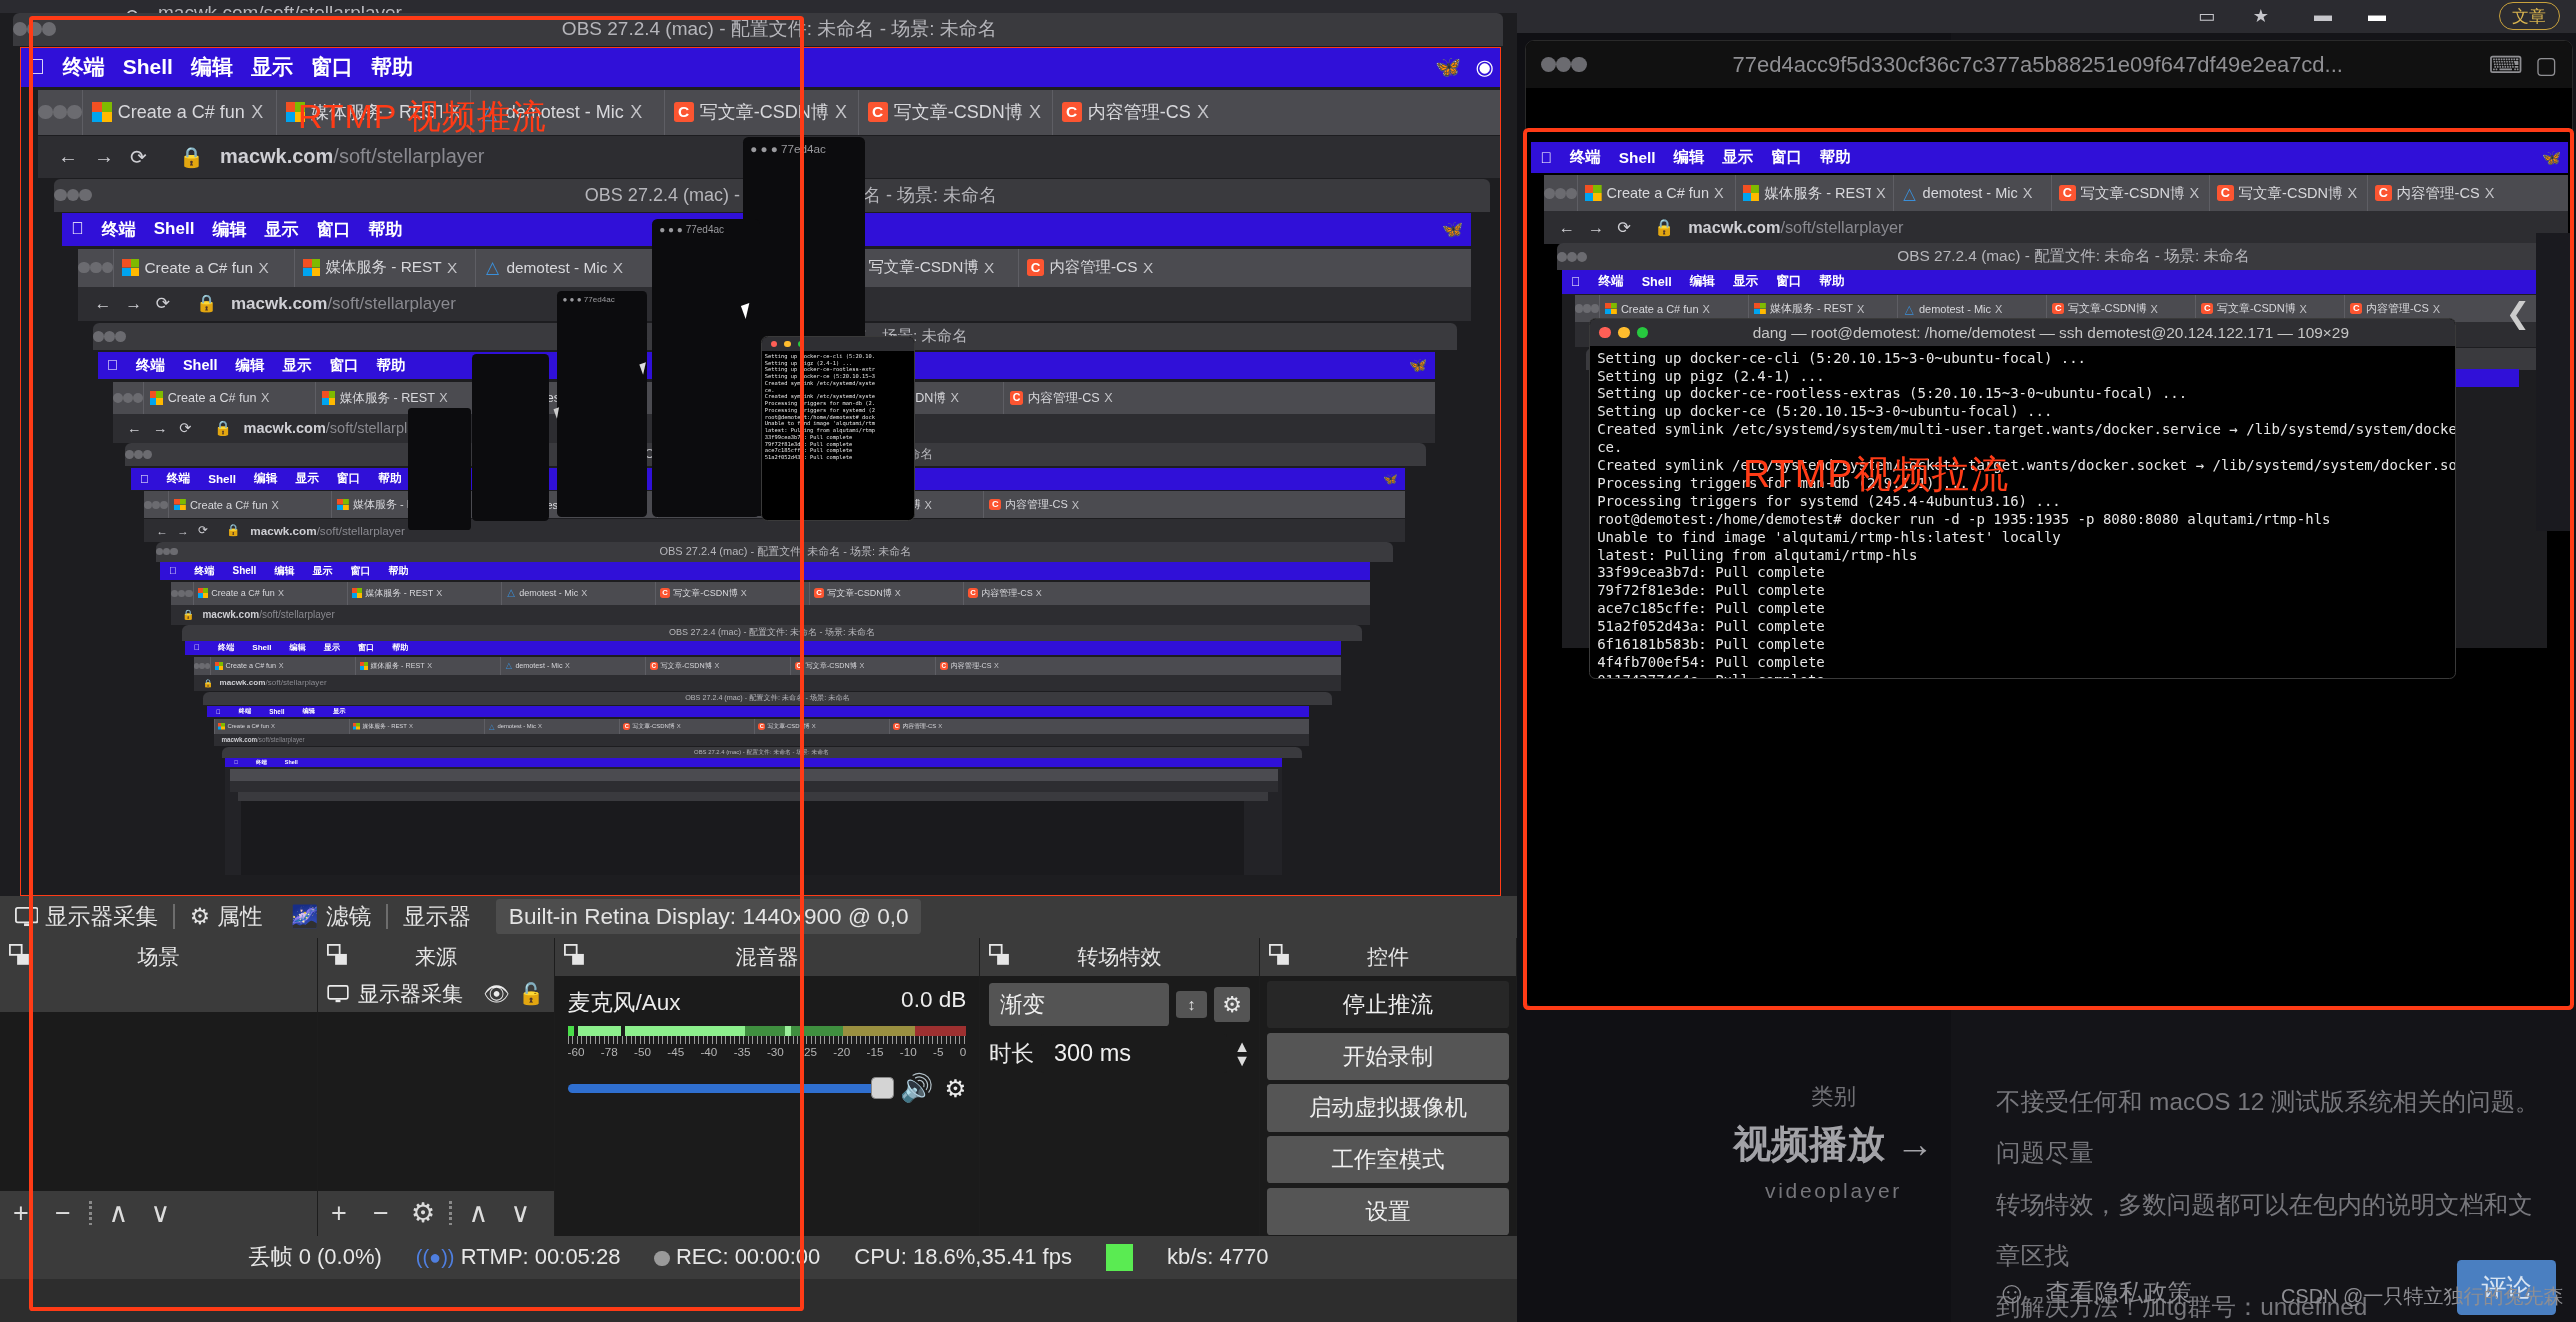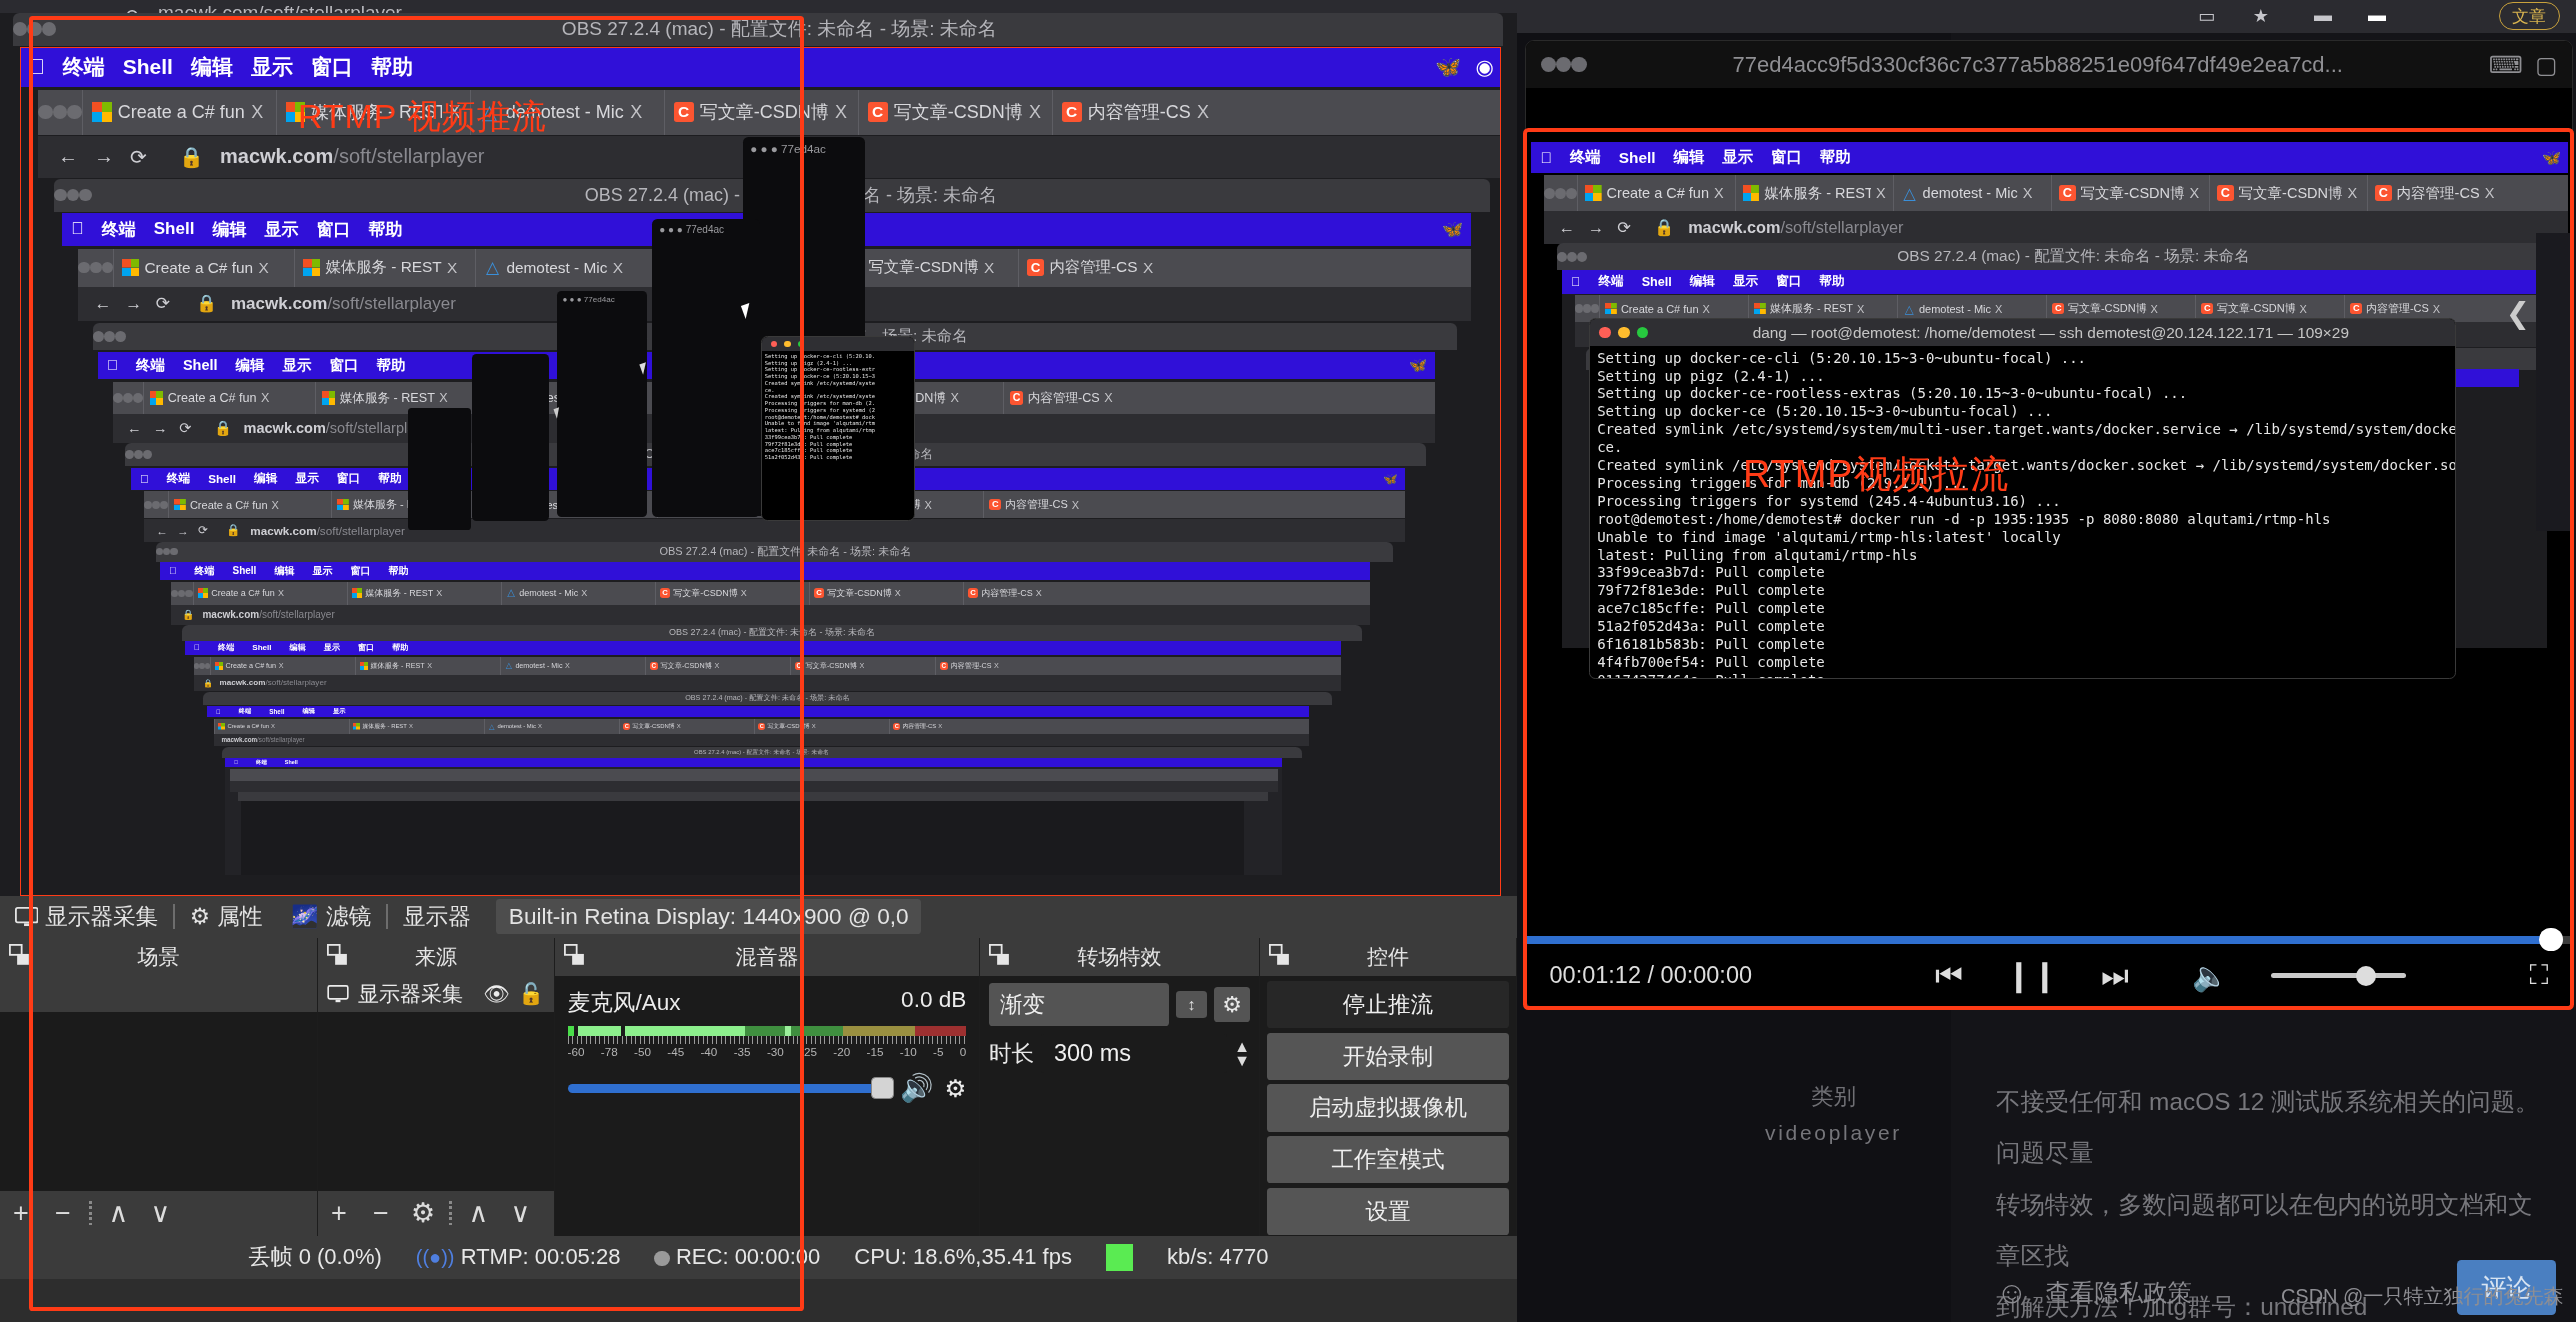--- a/index.html
+++ b/index.html
@@ -911,20 +911,24 @@
   </div>
 </div>
 
 <div class="redbox" style="left:29px; top:16.3px; width:775px; height:1295px; border-radius:3.6px;"></div>
 <div class="redlabel" style="left:298px; top:94px; font-size:34px;">RTMP 视频推流</div>
 
 <div id="csdn" style="left:1517px; top:33px; width:1059px; height:1290px;">
 
   <div class="abs" style="left:181px; top:1048px; width:271px; text-align:center;">
     <div class="csdn-cat" style="font-size:22.6px">类别</div>
+    <div style="font-size:38px;color:#a2a2a7;margin-top:7.2px;font-weight:bold">
+      <span>视频播放</span>
+      <span>→</span>
+    </div>
     <div style="font-size:21px;color:#75757a;letter-spacing:2.7px;margin-top:9px">videoplayer</div>
   </div>
 
   <div class="abs" style="left:434px; top:0; width:625px; height:1290px; background:#141418;">
     <div class="csdn-body" style="position:absolute; left:45px; top:1043px; width:560px; font-size:24.4px;">
       <div>不接受任何和 macOS 12 测试版系统相关的问题。问题尽量</div>
       <div>转场特效，多数问题都可以在包内的说明文档和文章区找</div>
       <div>到解决方法！加tg群号：undefined</div>
     </div>
     <div class="abs" style="left:45px; top:1242px; display:flex; align-items:center; gap:18px;">
@@ -1116,35 +1120,16 @@
 4f4fb700ef54: Pull complete
 01174277464e: Pull complete</div>
     </div>
 
     <div class="abs" style="right:0; top:145px; width:36px; height:298px; background:#1a1a1f;"></div>
     <div class="abs" style="right:42px; top:208px; font-size:29px; color:#ccc;">❮</div>
 
     <div class="redlabel" style="left:217px; top:361px; font-size:38px;">RTMP视频拉流</div>
   </div>
 
-  <div class="pl-ctrl">
-    <div class="seek">
-      <div class="fill" id="seek-fill" style="width: 98%;"></div>
-      <div class="knob" id="seek-knob" style="left: calc(98% - 11.7px);"></div>
-    </div>
-    <div class="pl-row">
-      <span class="time">00:01:12 / 00:00:00</span>
-      <span class="pl-icons">
-        <span style="font-size:31px">⏮</span>
-        <span style="font-size:31px">❙❙</span>
-        <span style="font-size:31px">⏭</span>
-        <span style="font-size:29px;margin-left:20px">🔈</span>
-        <span class="volline">
-            <span class="k" id="vol-knob" style="right: 22%;"></span>
-          </span>
-      </span>
-      <span style="font-size:27px">⛶</span>
-    </div>
-  </div>
 </div>
 
 <div class="redbox" style="left:1523px; top:128px; width:1051px; height:882px; border-radius:5.4px;"></div>
 
 
 </body></html>

